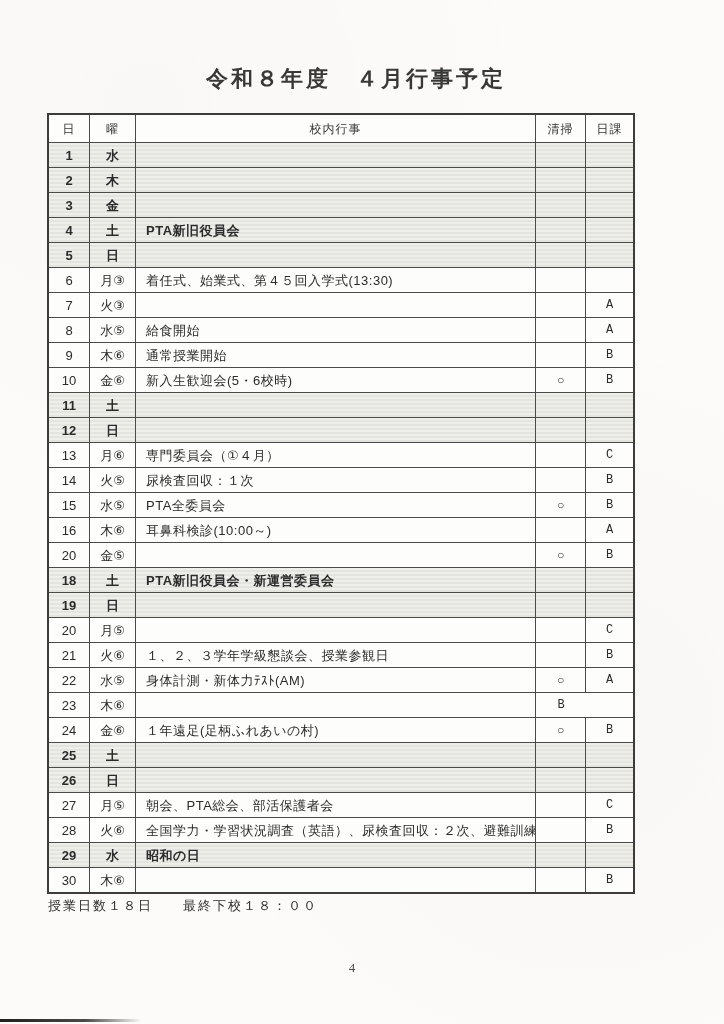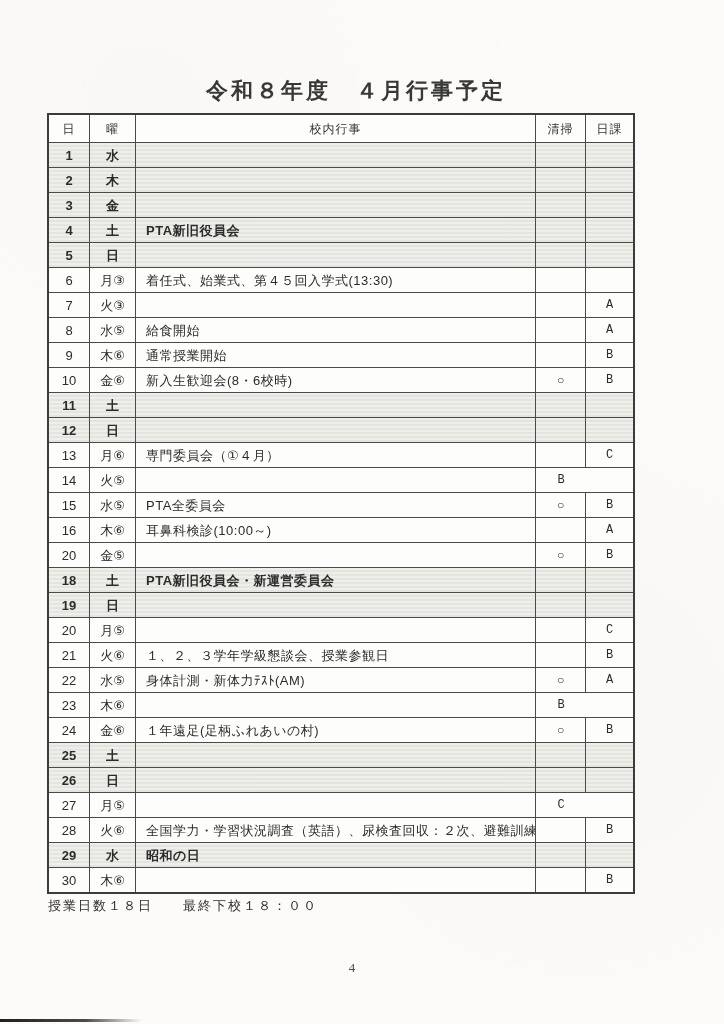--- a/index.html
+++ b/index.html
@@ -22,21 +22,21 @@
   body::before{
     content:"";
     position:absolute;inset:0;
     background:
       radial-gradient(circle at 20% 10%, rgba(0,0,0,0.012), transparent 40%),
       radial-gradient(circle at 80% 70%, rgba(0,0,0,0.015), transparent 45%);
     pointer-events:none;
   }
   .page-title{
     position:absolute;
-    top:76px; left:0; width:712px;
+    top:64px; left:0; width:712px;
     text-align:center;
     font-size:22px;
     font-weight:600;
     letter-spacing:3px;
     color:#383836;
   }
   .schedule-table{
     position:absolute;
     left:47px; top:113px;
     width:588px;
@@ -173,21 +173,21 @@
     <div class="cell c-day">9</div>
     <div class="cell c-wd">木⑥</div>
     <div class="cell c-event">通常授業開始</div>
     <div class="cell c-clean"></div>
     <div class="cell c-sched">B</div>
   </div>
 
   <div class="trow">
     <div class="cell c-day">10</div>
     <div class="cell c-wd">金⑥</div>
-    <div class="cell c-event">新入生歓迎会(8・6校時)</div>
+    <div class="cell c-event">新入生歓迎会(5・6校時)</div>
     <div class="cell c-clean">○</div>
     <div class="cell c-sched">B</div>
   </div>
 
   <div class="trow shaded">
     <div class="cell c-day">11</div>
     <div class="cell c-wd">土</div>
     <div class="cell c-event"></div>
     <div class="cell c-clean"></div>
     <div class="cell c-sched"></div>
@@ -205,20 +205,21 @@
     <div class="cell c-day">13</div>
     <div class="cell c-wd">月⑥</div>
     <div class="cell c-event">専門委員会（①４月）</div>
     <div class="cell c-clean"></div>
     <div class="cell c-sched">C</div>
   </div>
 
   <div class="trow">
     <div class="cell c-day">14</div>
     <div class="cell c-wd">火⑤</div>
+    <div class="cell c-event">尿検査回収：１次</div>
     <div class="cell c-clean"></div>
     <div class="cell c-sched">B</div>
   </div>
 
   <div class="trow">
     <div class="cell c-day">15</div>
     <div class="cell c-wd">水⑤</div>
     <div class="cell c-event">PTA全委員会</div>
     <div class="cell c-clean">○</div>
     <div class="cell c-sched">B</div>
@@ -307,20 +308,21 @@
     <div class="cell c-day">26</div>
     <div class="cell c-wd">日</div>
     <div class="cell c-event"></div>
     <div class="cell c-clean"></div>
     <div class="cell c-sched"></div>
   </div>
 
   <div class="trow">
     <div class="cell c-day">27</div>
     <div class="cell c-wd">月⑤</div>
+    <div class="cell c-event">朝会、PTA総会、部活保護者会</div>
     <div class="cell c-clean"></div>
     <div class="cell c-sched">C</div>
   </div>
 
   <div class="trow">
     <div class="cell c-day">28</div>
     <div class="cell c-wd">火⑥</div>
     <div class="cell c-event">全国学力・学習状況調査（英語）、尿検査回収：２次、避難訓練（６校時）</div>
     <div class="cell c-clean"></div>
     <div class="cell c-sched">B</div>

